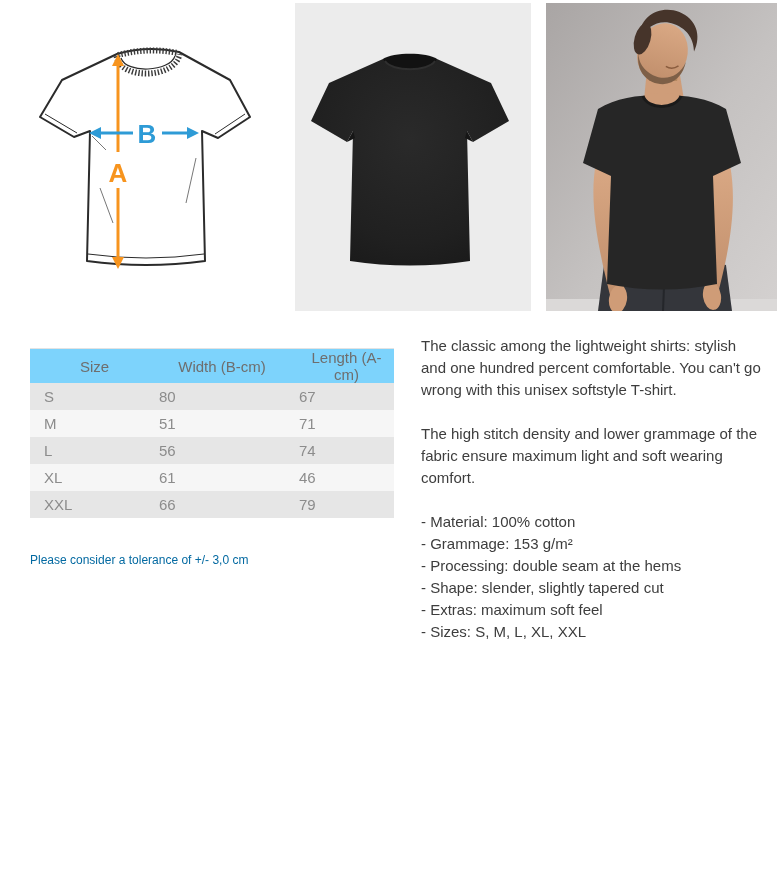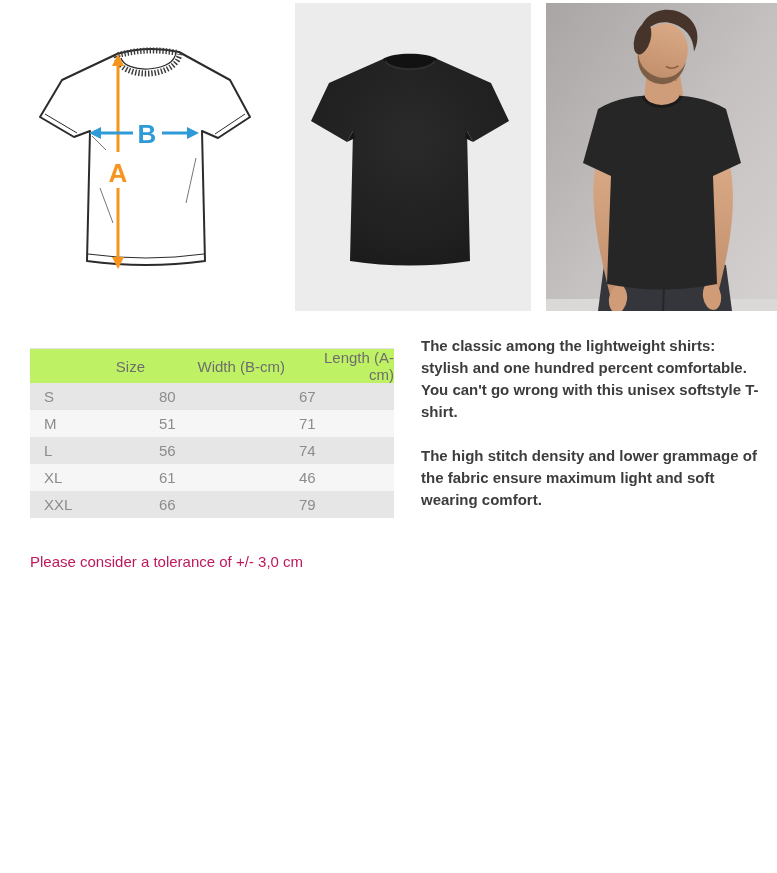--- a/index.html
+++ b/index.html
@@ -9,31 +9,31 @@
   
   .fig{position:absolute;}
   .fig-diagram{left:28px;top:38px;width:232px;height:240px;}
   .fig-product{left:295px;top:3px;width:236px;height:308px;}
   .fig-model{left:546px;top:3px;width:231px;height:308px;}
   .fig svg{display:block;width:100%;height:100%;}
 
   
   .size-table{position:absolute;left:30px;top:348px;width:364px;border-collapse:collapse;table-layout:fixed;
     font-size:15px;color:#8c8c8c;border-top:1px solid #e3e3e3;}
-  .size-table th{font-weight:normal;color:#6e6e6e;text-align:right;background:#bef264;height:26px;padding:0 0 0 14px;}
+  .size-table th{font-weight:normal;color:#6e6e6e;text-align:center;background:#7dd3fc;height:26px;padding:0 0 0 14px;}
   .size-table td{height:27px;padding:0 0 0 14px;}
   .size-table col.c1{width:115px;} .size-table col.c2{width:140px;} .size-table col.c3{width:109px;}
   .size-table tr.row-dark td{background:#e6e6e6;}
   .size-table tr.row-light td{background:#f6f6f6;}
 
-  .tolerance{position:absolute;left:30px;top:553px;font-size:15px;color:#be185d;}
+  .tolerance{position:absolute;left:30px;top:553px;font-size:12px;color:#0369a1;}
 
   
   .description{position:absolute;left:421px;top:335px;width:348px;font-size:15px;line-height:22px;color:#3d3d3d;}
-  .description p{margin:0 4px 22px 0;font-weight:bold;}
+  .description p{margin:0 4px 22px 0;}
   .bullets div{white-space:nowrap;}
 </style>
 </head>
 <body>
 
 <div class="page">
 
   <div class="fig fig-diagram">
     <svg viewBox="0 0 232 240">
 
@@ -169,15 +169,23 @@
         <td>79</td>
       </tr>
     </tbody>
   </table>
 
   <div class="tolerance">Please consider a tolerance of +/- 3,0 cm</div>
 
   <div class="description">
     <p>The classic among the lightweight shirts: stylish and one hundred percent comfortable. You can't go wrong with this unisex softstyle T-shirt.</p>
     <p>The high stitch density and lower grammage of the fabric ensure maximum light and soft wearing comfort.</p>
+    <div class="bullets">
+      <div>- Material: 100% cotton</div>
+      <div>- Grammage: 153 g/m²</div>
+      <div>- Processing: double seam at the hems</div>
+      <div>- Shape: slender, slightly tapered cut</div>
+      <div>- Extras: maximum soft feel</div>
+      <div>- Sizes: S, M, L, XL, XXL</div>
+    </div>
   </div>
 
 </div>
 
 </body></html>

